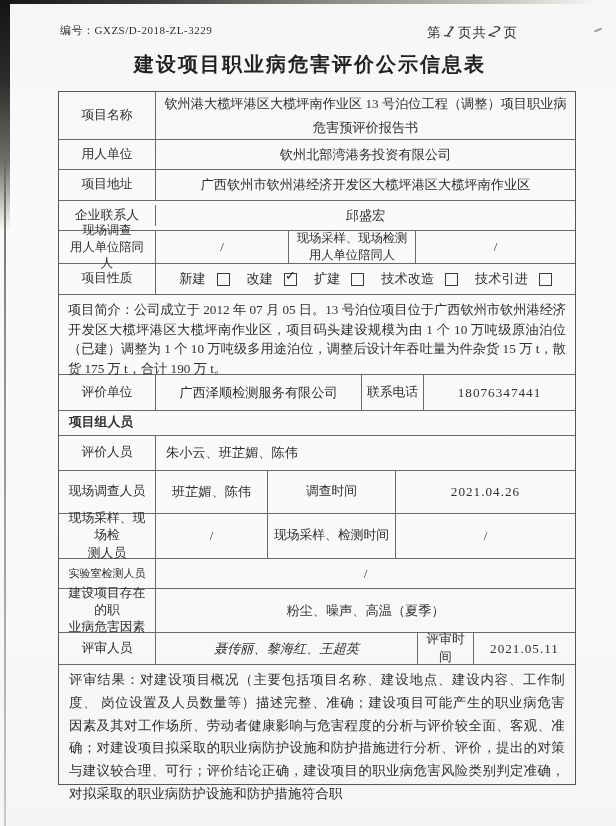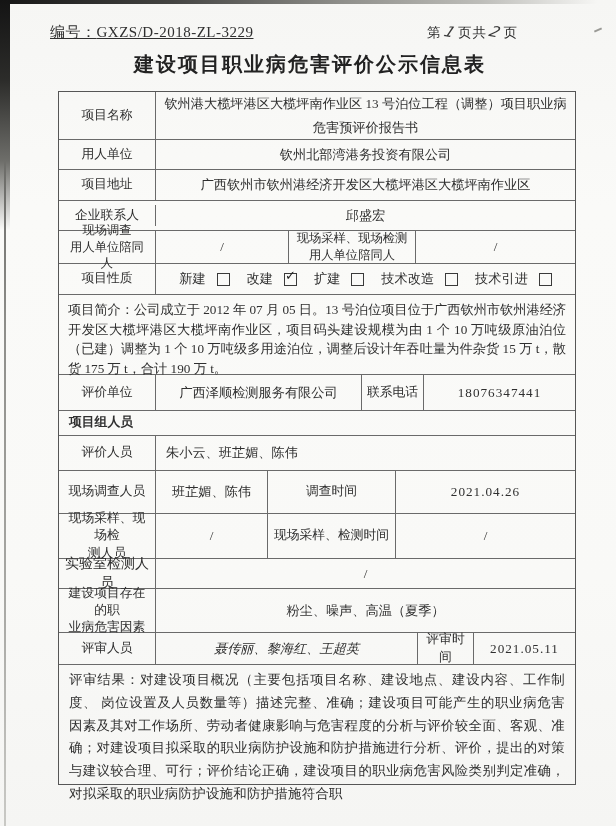--- a/index.html
+++ b/index.html
@@ -11,21 +11,21 @@
   
   .edge-top{position:absolute;top:0;left:0;width:100%;height:4px;
     background:linear-gradient(90deg,#151515 0%,#444442 28%,#8d8d89 55%,#bdbdb9 78%,rgba(190,190,186,0) 97%);}
   .edge-left{position:absolute;top:0;left:0;width:10px;height:230px;
     background:linear-gradient(180deg,#141414 0%,#2c2c2a 35%,#6e6e6a 70%,rgba(140,140,136,0) 100%);}
   .edge-left-line{position:absolute;top:0;left:4px;width:2px;height:100%;
     background:linear-gradient(180deg,#4a4a48 0%,#8e8e8a 40%,#aaaaa6 75%,#c9c9c5 100%);}
   .speck{position:absolute;left:594px;top:29px;width:8px;height:2px;background:#9a9a96;transform:rotate(-24deg);}
 
   
-  .doc-number{position:absolute;left:50px;top:23px;font-size:15px;letter-spacing:.5px;text-decoration:underline;}
+  .doc-number{position:absolute;left:60px;top:23px;font-size:11px;letter-spacing:.5px;}
   .page-info{position:absolute;left:427px;top:23px;font-size:13.5px;letter-spacing:1px;}
   .hand{display:inline-block;font-family:"DejaVu Sans",sans-serif;font-style:italic;
     font-size:15px;transform:rotate(10deg) skewX(-14deg);padding:0 3px;color:#3a3a3a;}
   .title{position:absolute;top:51px;left:2px;width:100%;text-align:center;
     font-size:20px;font-weight:bold;letter-spacing:2px;color:#222;}
 
   
   .form-table{position:absolute;left:58px;top:91px;width:518px;box-sizing:border-box;
     border:1.4px solid #565656;display:flex;flex-direction:column;}
   .row{display:flex;border-bottom:1px solid #6a6a6a;box-sizing:border-box;}
@@ -180,21 +180,21 @@
       <div class="cell w-label">
         <span>现场采样、现场检</span>
         <span>测人员</span>
       </div>
       <div class="cell wA val">/</div>
       <div class="cell wB">现场采样、检测时间</div>
       <div class="cell grow val">/</div>
     </div>
 
     <div class="row r13">
-      <div class="cell w-label" style="font-size:14px;">实验室检测人员</div>
+      <div class="cell w-label" style="font-size:11px;text-align:right;">实验室检测人员</div>
       <div class="cell grow val">/</div>
     </div>
 
     <div class="row r14">
       <div class="cell w-label">
         <span>建设项目存在的职</span>
         <span>业病危害因素</span>
       </div>
       <div class="cell grow val">粉尘、噪声、高温（夏季）</div>
     </div>

